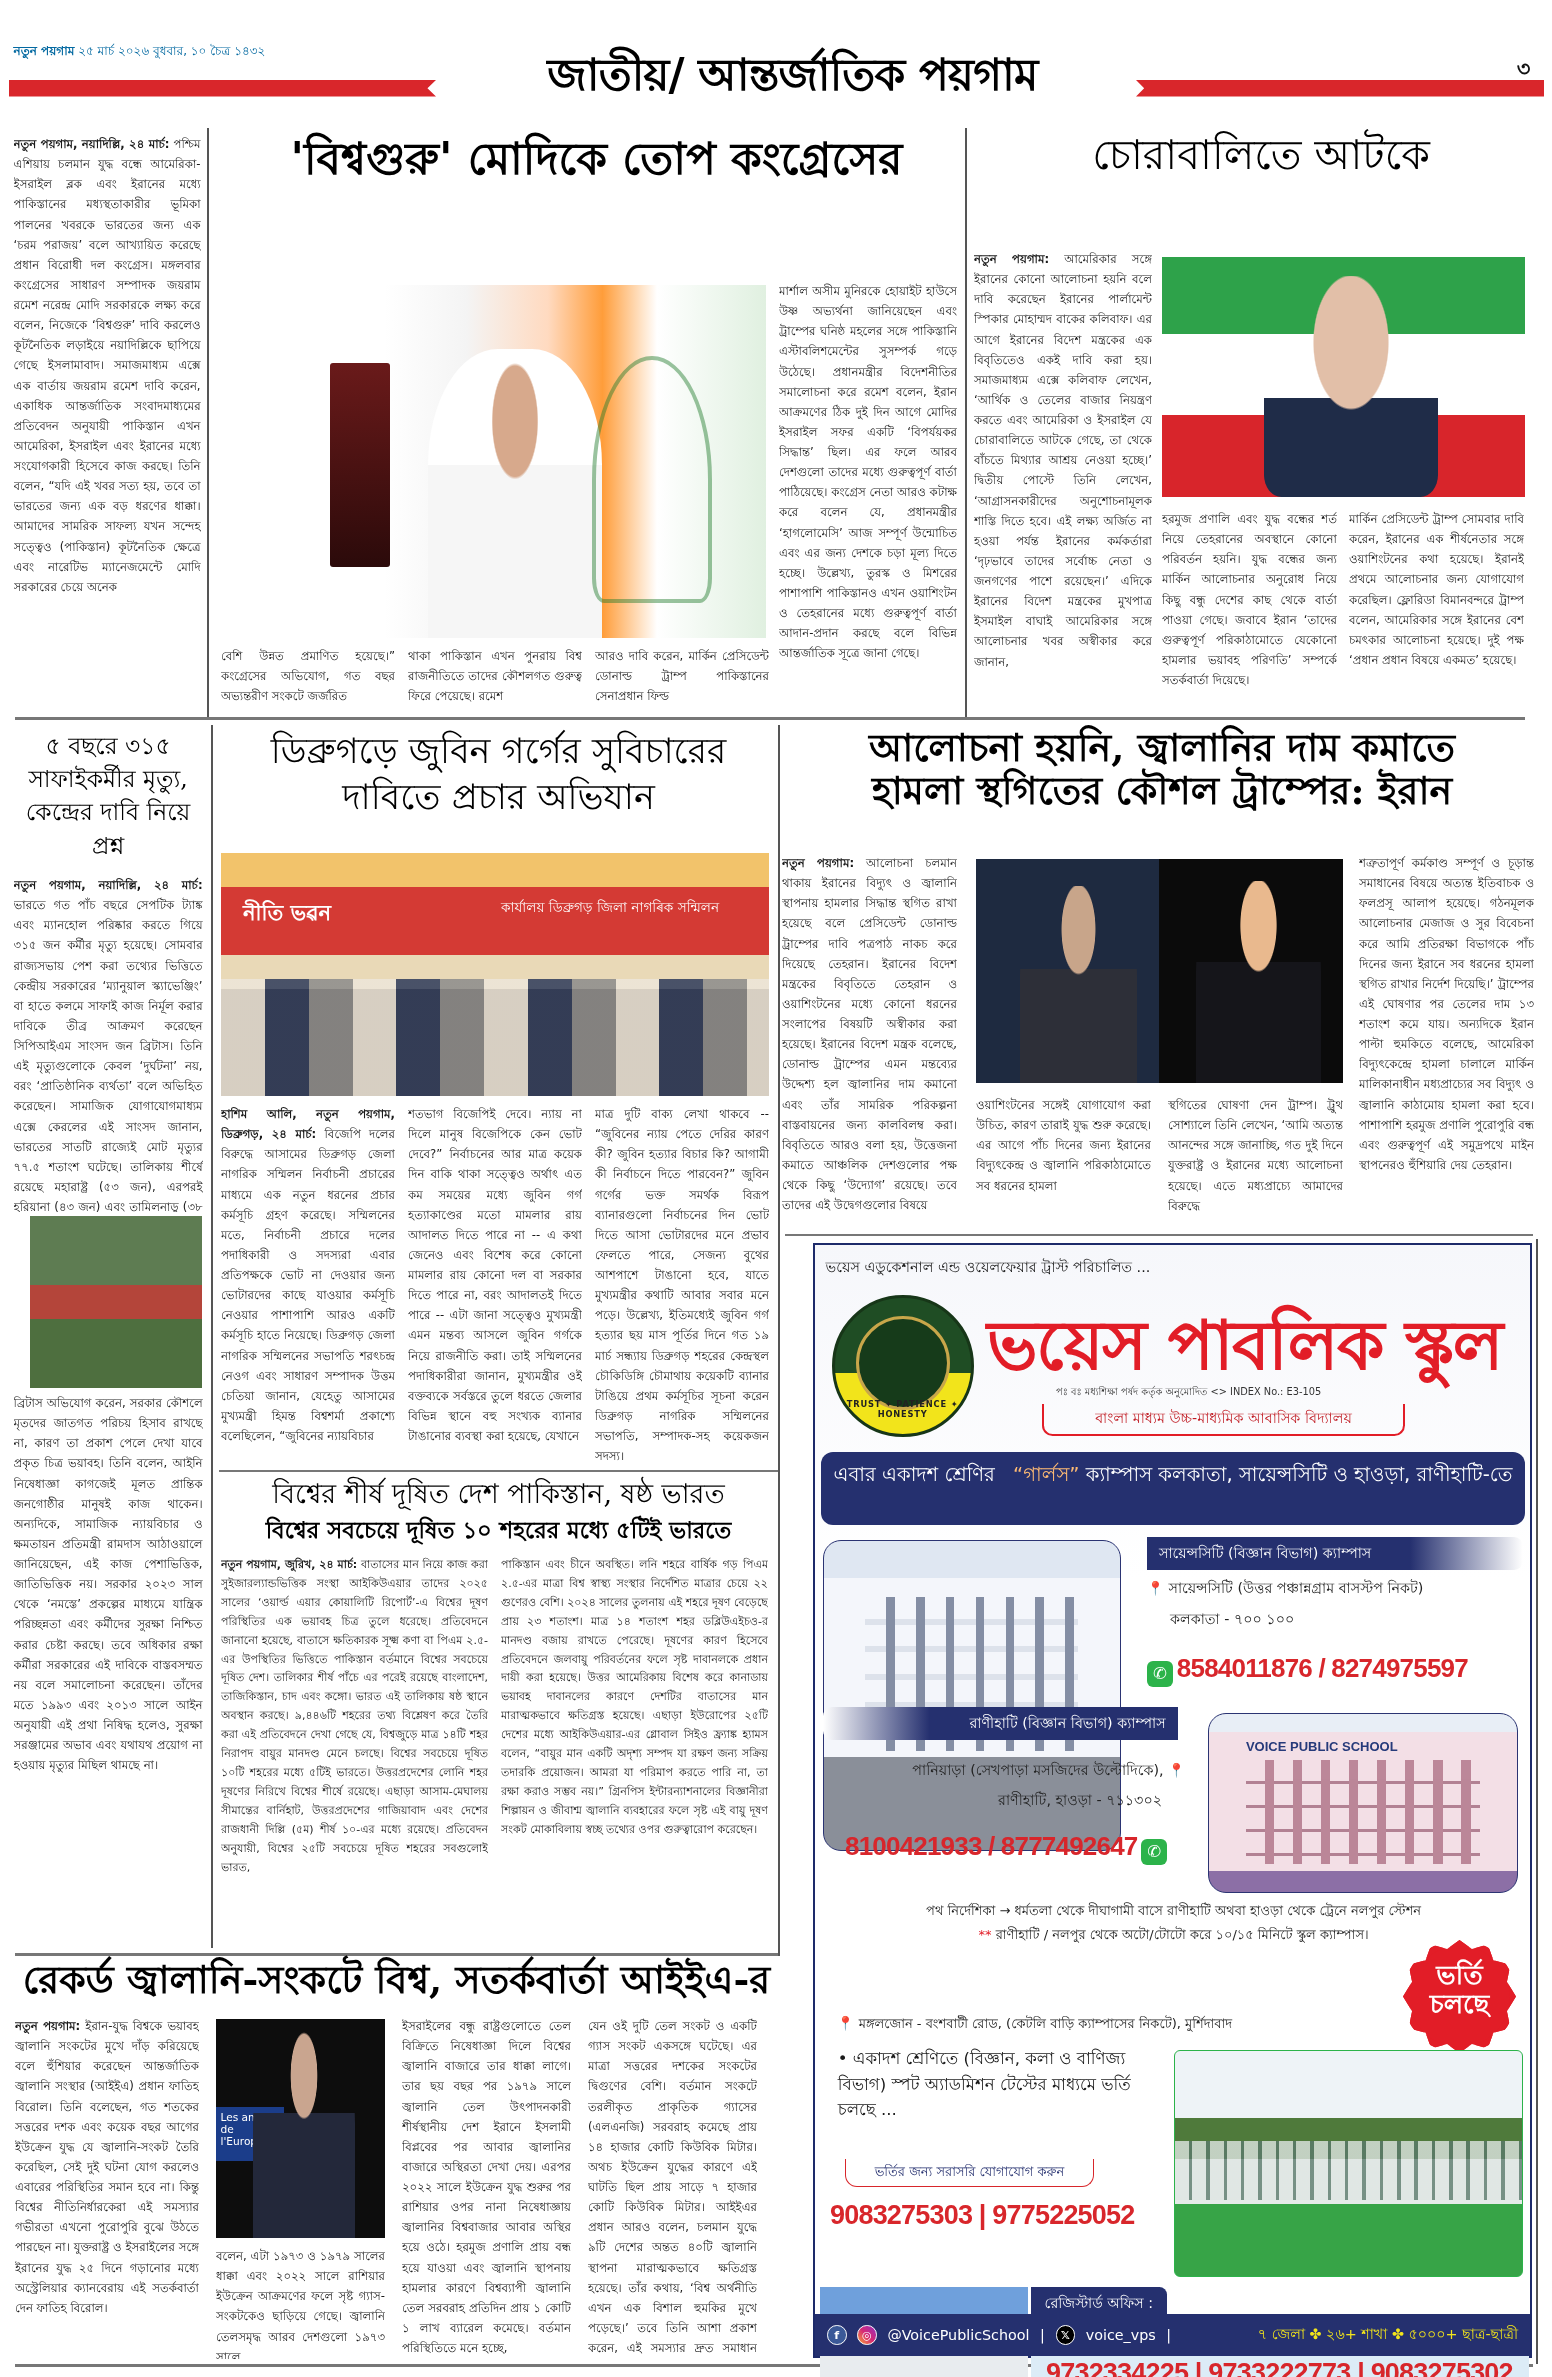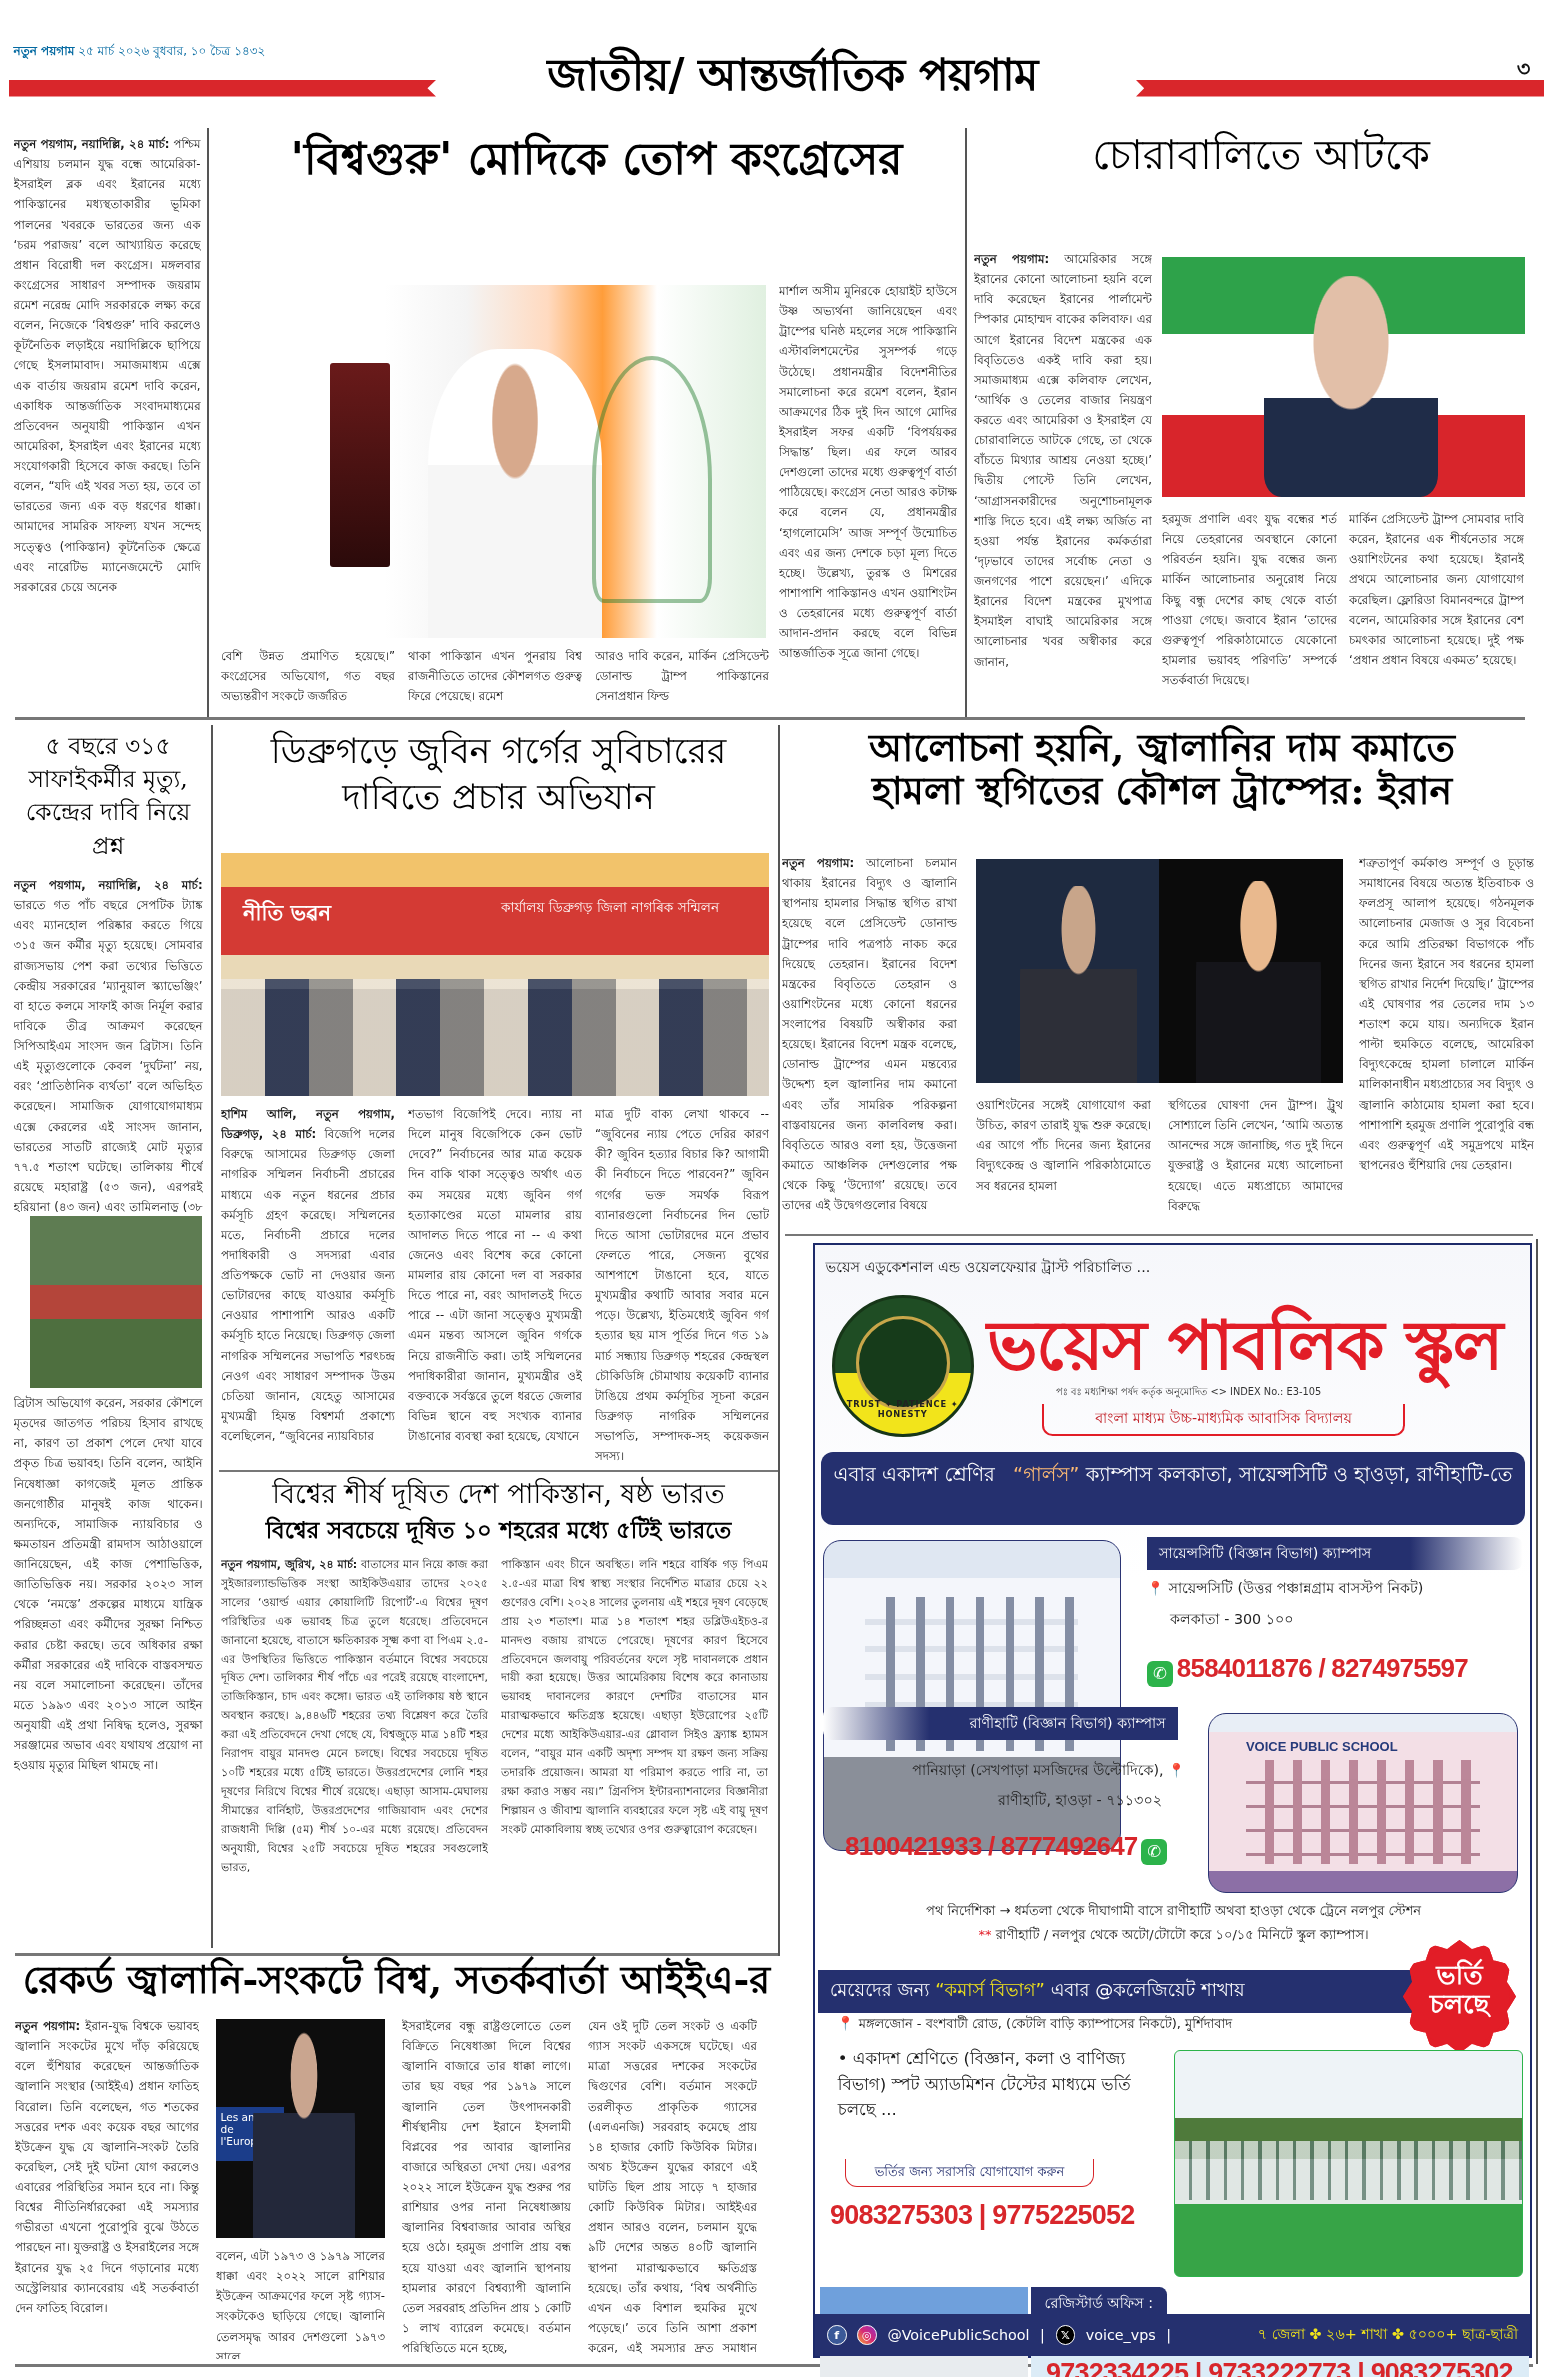--- a/index.html
+++ b/index.html
@@ -206,21 +206,21 @@
   </div>
 
   <div class="abs bldg" style="left:7.6px;top:295px;width:298px;height:311px">
       <div class="win"></div>
     </div>
   <div class="abs campus-label" style="left:332px;top:292px;width:376px">সায়েন্সসিটি (বিজ্ঞান বিভাগ) ক্যাম্পাস</div>
   <div class="abs addr" style="left:332px;top:332px;width:378px">
     <span class="pin-icon">📍</span>
     <span>সায়েন্সসিটি (উত্তর পঞ্চান্নগ্রাম বাসস্টপ নিকট)</span>
   </div>
-  <div class="abs addr" style="left:355px;top:363px">কলকাতা - 300 ১০০</div>
+  <div class="abs addr" style="left:355px;top:363px">কলকাতা - ৭০০ ১০০</div>
   <div class="abs" style="left:332px;top:408px">
     <span class="phone-icon">✆</span>
     <span class="phone">8584011876 / 8274975597</span>
   </div>
 
   <div class="abs campus-label rev" style="left:7.6px;top:462px;width:355px">রাণীহাটি (বিজ্ঞান বিভাগ) ক্যাম্পাস</div>
   <div class="abs addr" style="left:15px;top:514px;width:355px;text-align:right">
     <span>পানিয়াড়া (সেখপাড়া মসজিদের উল্টোদিকে),</span>
     <span class="pin-icon">📍</span>
   </div>
@@ -233,25 +233,20 @@
     <div class="name">VOICE PUBLIC SCHOOL</div>
     <div class="win"></div>
   </div>
 
   <div class="abs directions" style="left:7.6px;top:656px;width:702px">পথ নির্দেশিকা → ধর্মতলা থেকে দীঘাগামী বাসে রাণীহাটি অথবা হাওড়া থেকে ট্রেনে নলপুর স্টেশন</div>
   <div class="abs directions" style="left:7.6px;top:680px;width:702px">
     <span class="star">**</span>
     <span>রাণীহাটি / নলপুর থেকে অটো/টোটো করে ১০/১৫ মিনিটে স্কুল ক্যাম্পাস।</span>
   </div>
 
-  <div class="abs commerce-banner" style="left:3px;top:725px;width:613px">
-    <span>মেয়েদের জন্য</span>
-    <span class="hl">“কমার্স বিভাগ”</span>
-    <span>এবার @কলেজিয়েট শাখায়</span>
-  </div>
   <div class="abs admit-badge" style="left:588px;top:695px">ভর্তি চলছে</div>
   <div class="abs addr" style="left:22.7px;top:769px;font-size:13px">
     <span class="pin-icon">📍</span>
     <span>মঙ্গলজোন - বংশবাটী রোড, (কেটলি বাড়ি ক্যাম্পাসের নিকটে), মুর্শিদাবাদ</span>
   </div>
   <div class="abs bullet-text" style="left:22.7px;top:801px;width:317px">
     <span>•</span>
     <span>একাদশ শ্রেণিতে (বিজ্ঞান, কলা ও বাণিজ্য বিভাগ) স্পট অ্যাডমিশন টেস্টের মাধ্যমে ভর্তি চলছে ...</span>
   </div>
   <div class="abs contact-pill" style="left:30px;top:914px;width:249px">ভর্তির জন্য সরাসরি যোগাযোগ করুন</div>

